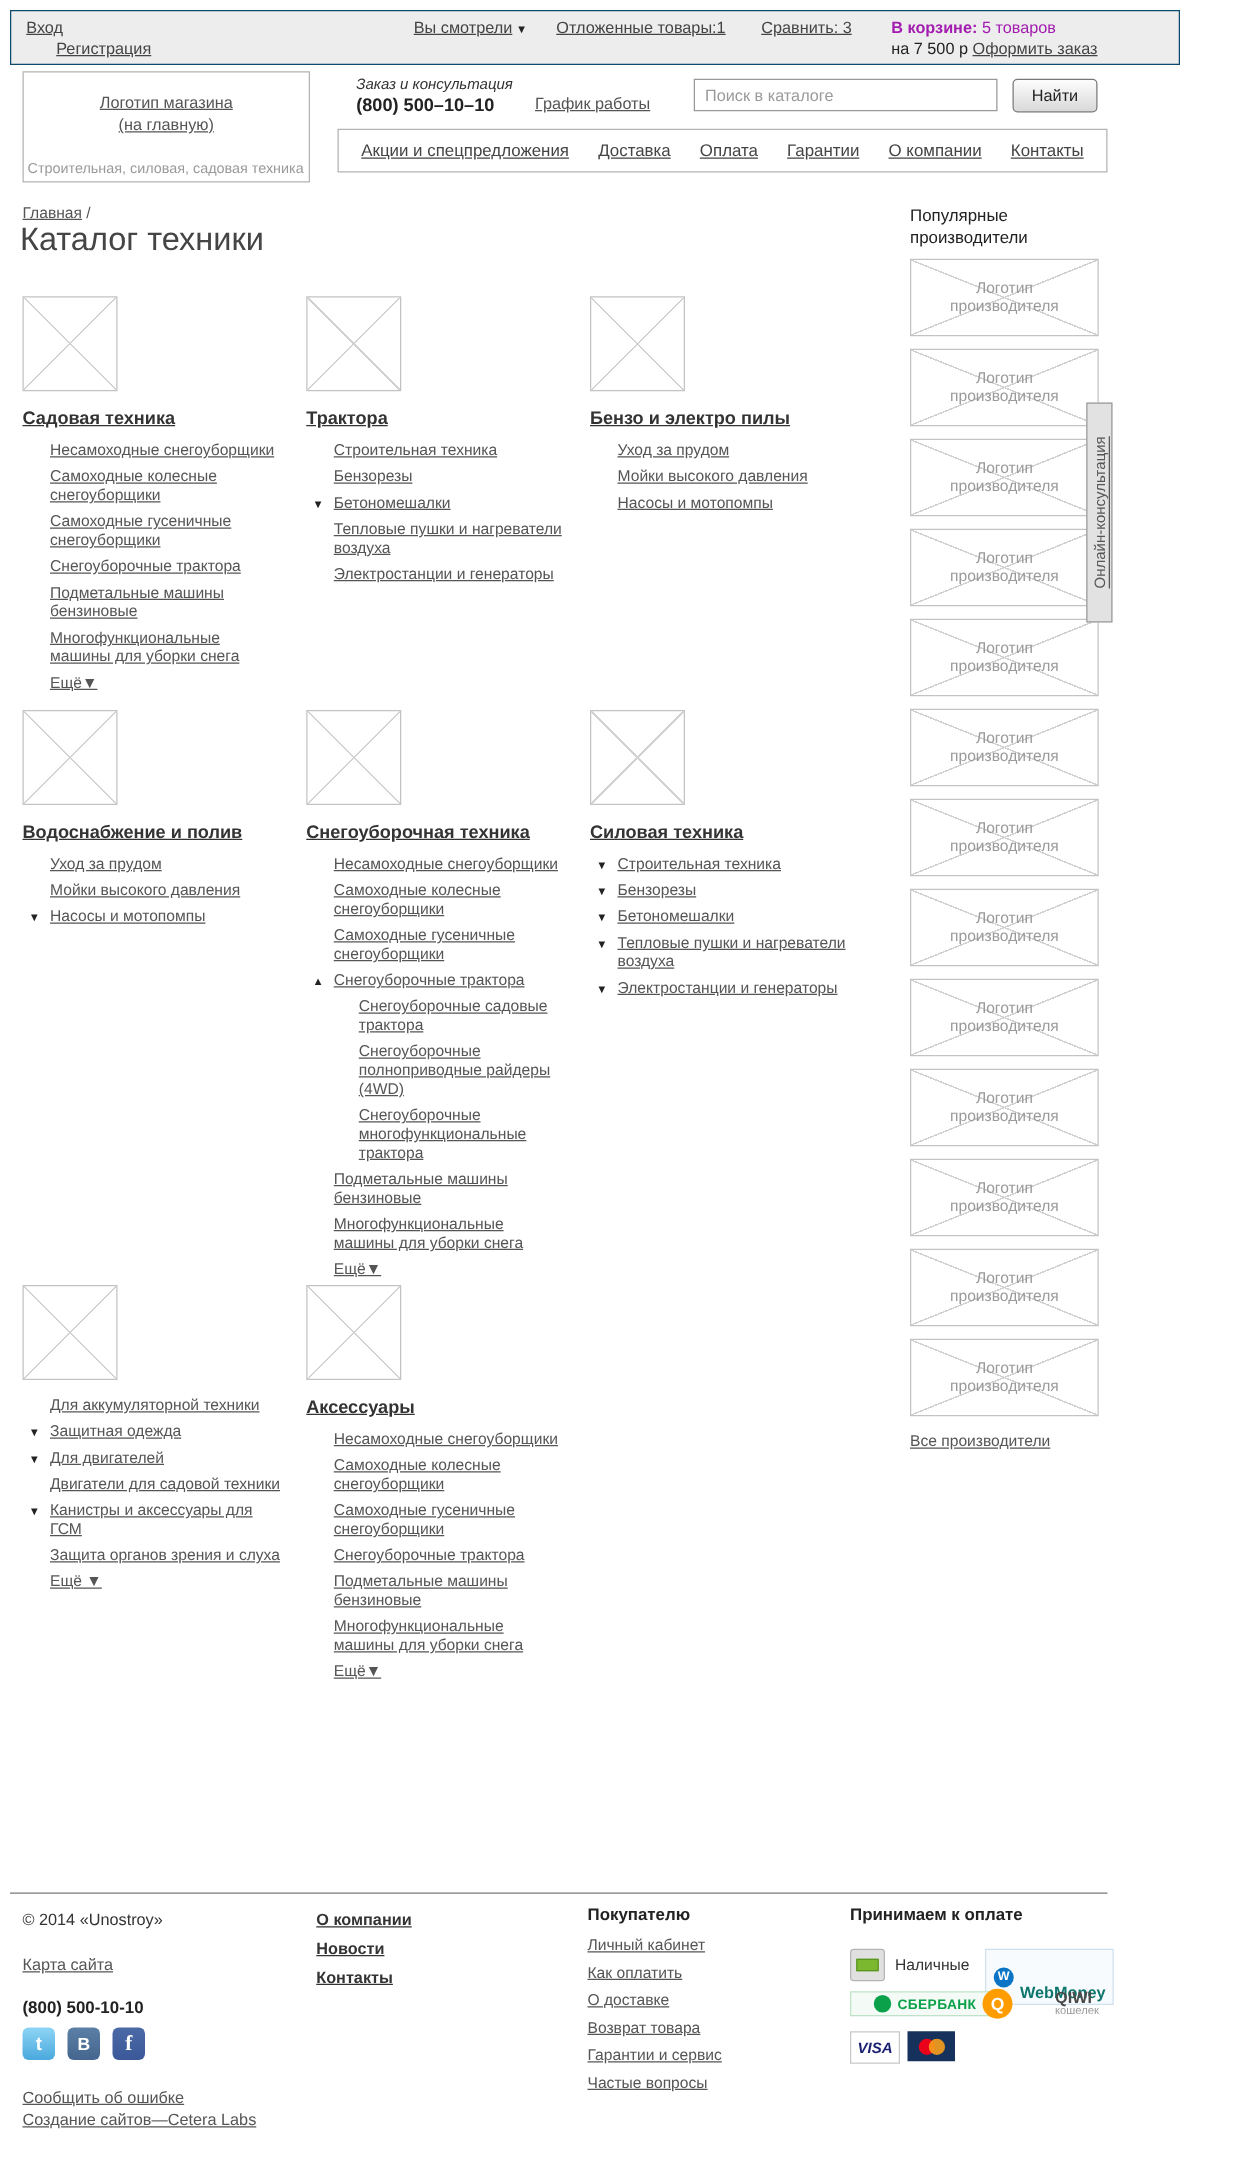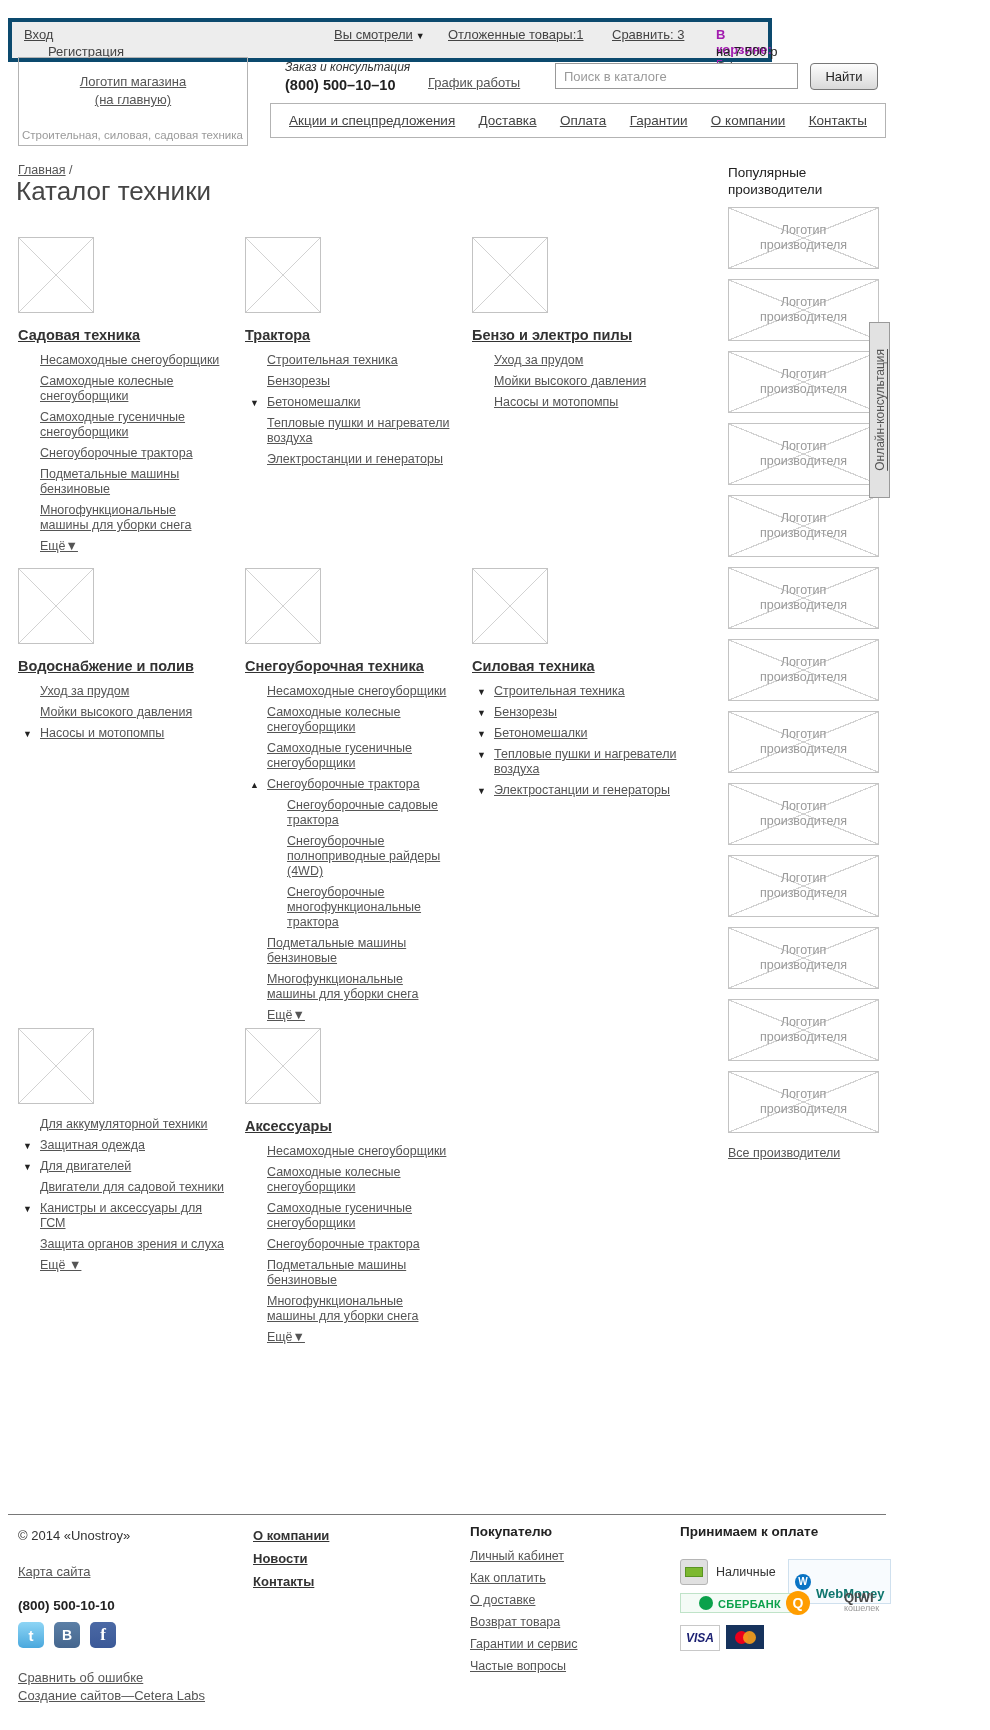--- a/index.html
+++ b/index.html
@@ -4,21 +4,21 @@
 <style>
   html,body{margin:0;padding:0;}
   body{
     width:990px;height:1730px;position:relative;background:#fff;
     font-family:"Liberation Sans","DejaVu Sans",sans-serif;font-size:13px;color:#333;
     overflow:hidden;
   }
   a{color:#555;text-decoration:underline;cursor:pointer;}
   .abs{position:absolute;}
   
-  #topbar{left:8px;top:18px;width:764px;height:44px;background:#ededed;border:4px solid #0c4a6e;box-sizing:border-box;}
+  #topbar{left:8px;top:8px;width:936px;height:44px;background:#ededed;border:1px solid #0c4a6e;box-sizing:border-box;}
   #topbar a{color:#444;}
   .tb-login{left:12px;top:5px;}
   .tb-register{left:12px;top:22px;margin-left:24px;}
   .tb-viewed{left:322px;top:5px;}
   .tb-deferred{left:436px;top:5px;}
   .tb-compare{left:600px;top:5px;}
   .tb-cart1{left:704px;top:5px;color:#a21caf;}
   .tb-cart2{left:704px;top:22px;color:#222;}
   .tri{font-size:9px;color:#222;text-decoration:none;display:inline-block;margin-left:3px;}
   
@@ -271,21 +271,21 @@
 <div id="footer-line" class="abs"></div>
 
 <div class="abs f-copy">© 2014 «Unostroy»</div>
 <a class="abs f-sitemap">Карта сайта</a>
 <div class="abs f-phone">(800) 500-10-10</div>
 <div class="abs f-social">
   <span class="soc twitter">t</span>
   <span class="soc vk">В</span>
   <span class="soc facebook">f</span>
 </div>
-<a class="abs f-error">Сравнить об ошибке</a>
+<a class="abs f-error">Сообщить об ошибке</a>
 <a class="abs f-madeby">Создание сайтов—Cetera Labs</a>
 
 <div id="f-company" class="abs">
     <a class="f-bold-link">О компании</a>
     <a class="f-bold-link">Новости</a>
     <a class="f-bold-link">Контакты</a>
   </div>
 
 <div id="f-customer" class="abs">
   <div class="f-col-title">Покупателю</div>

